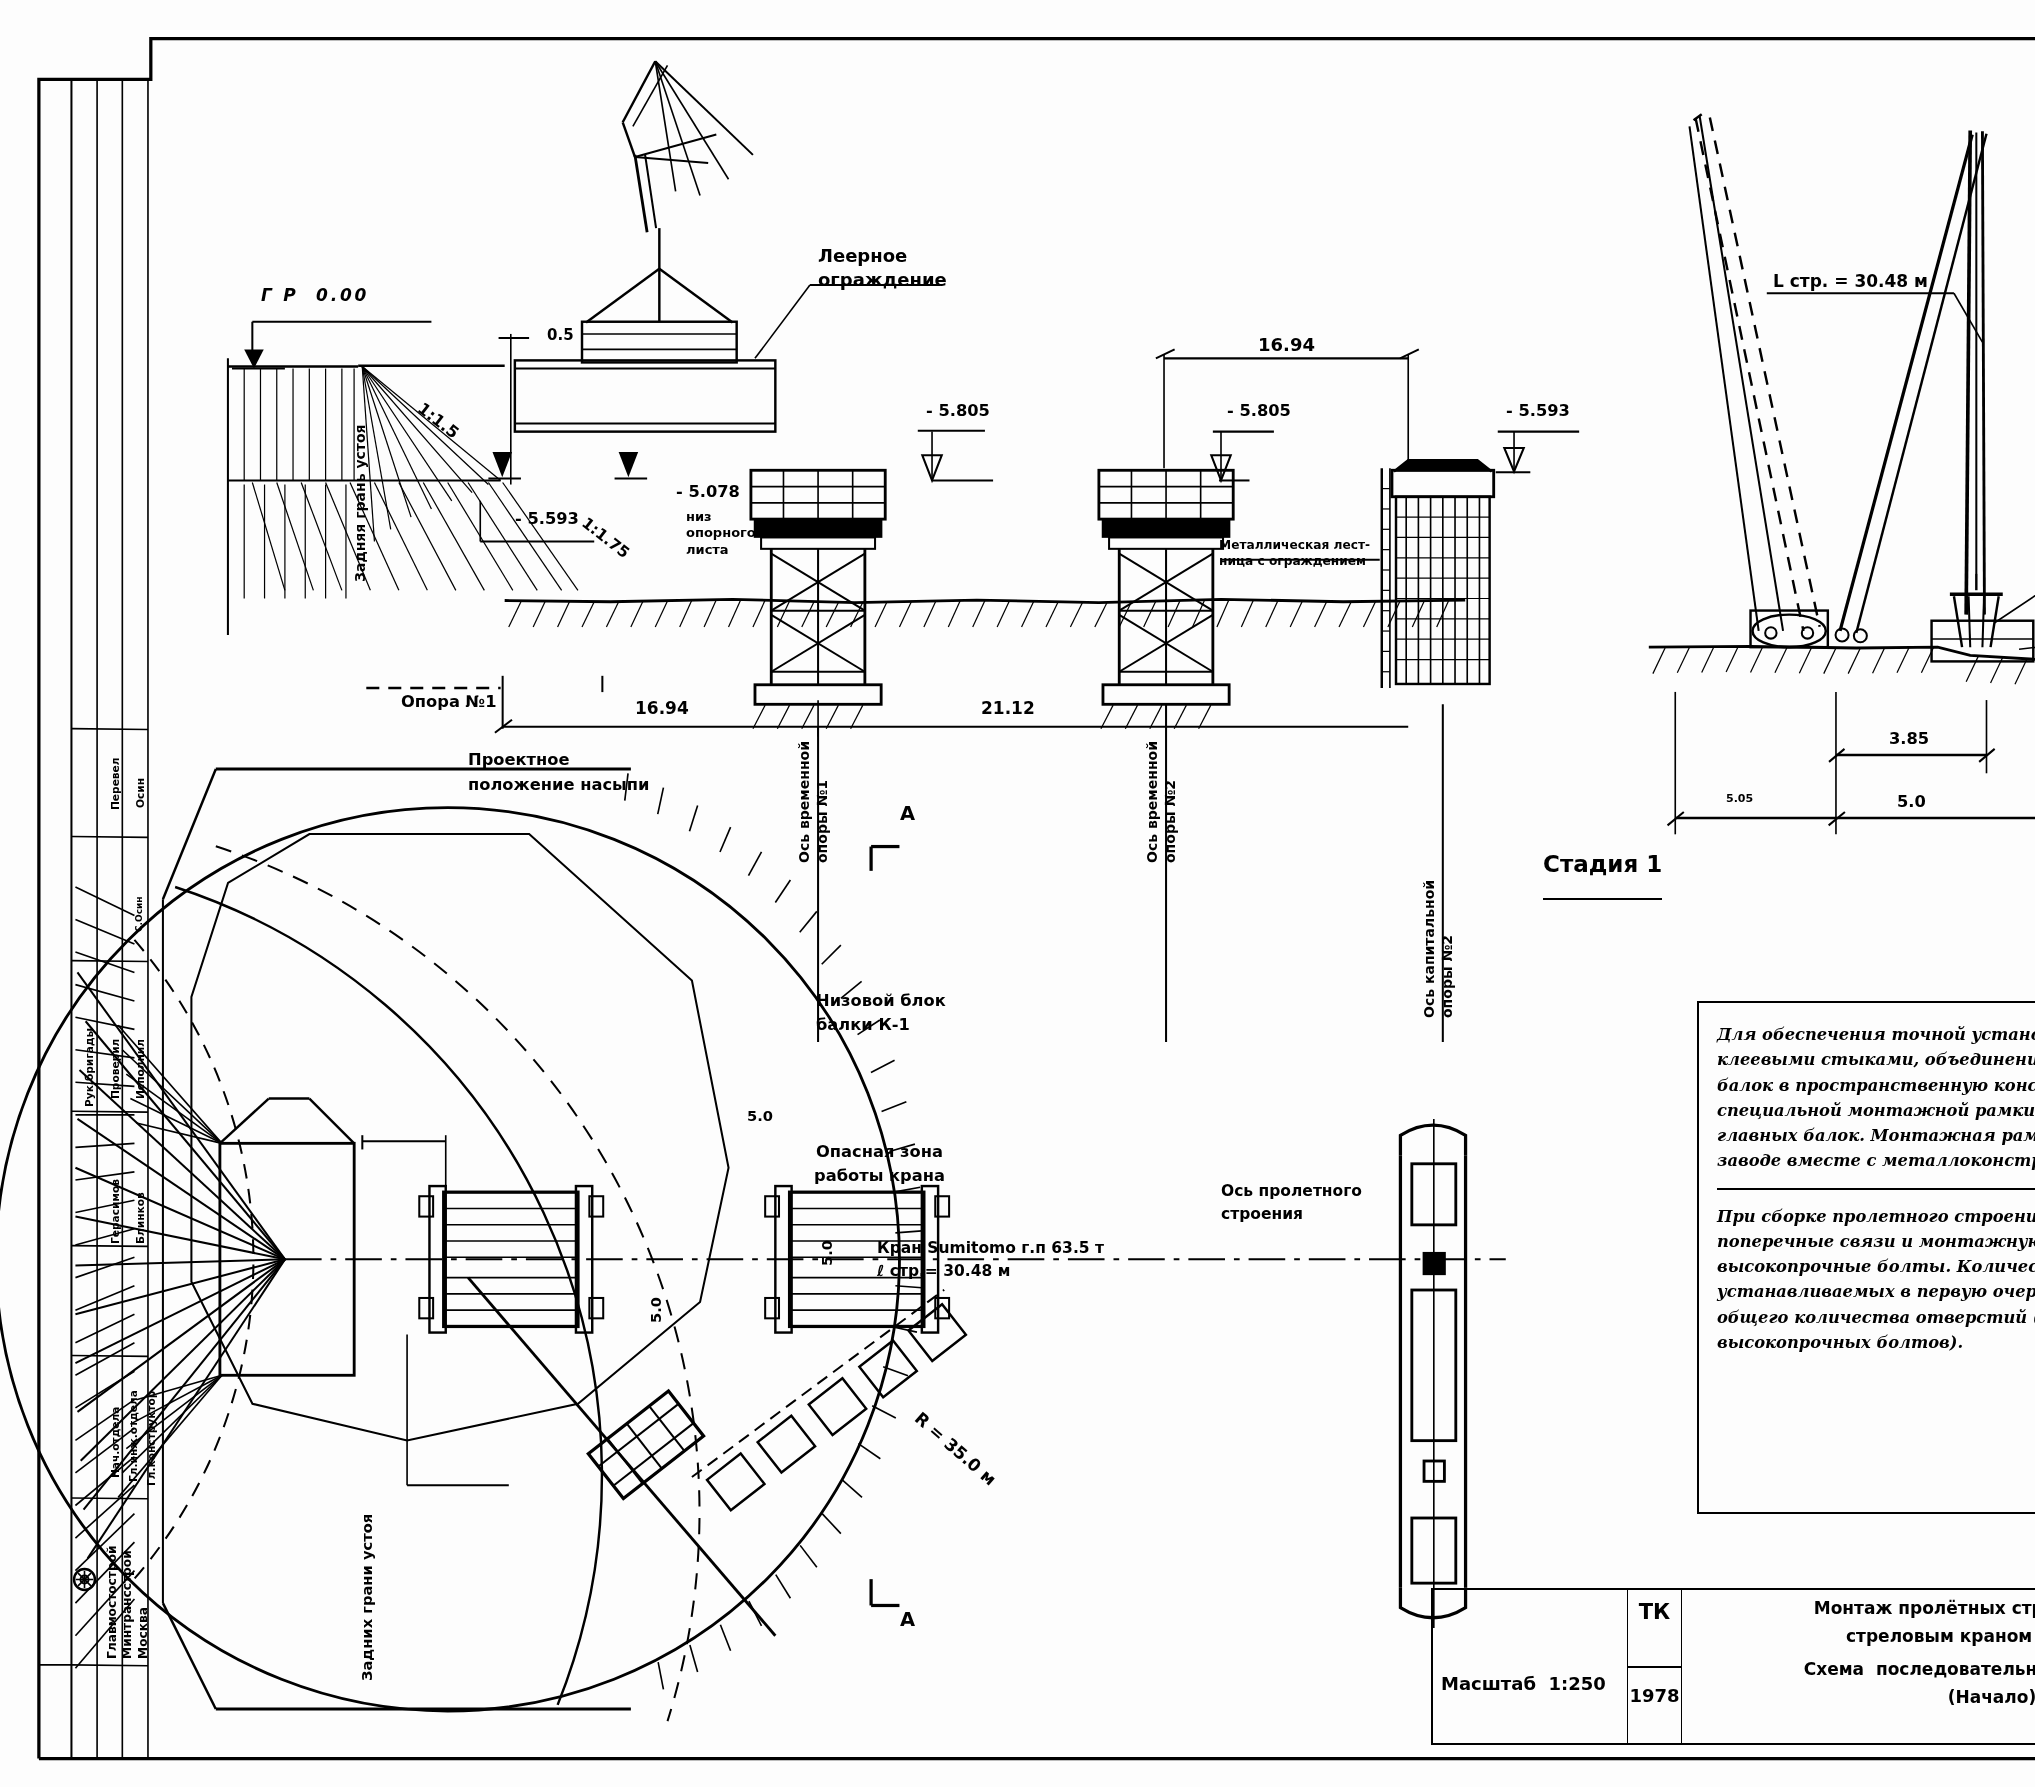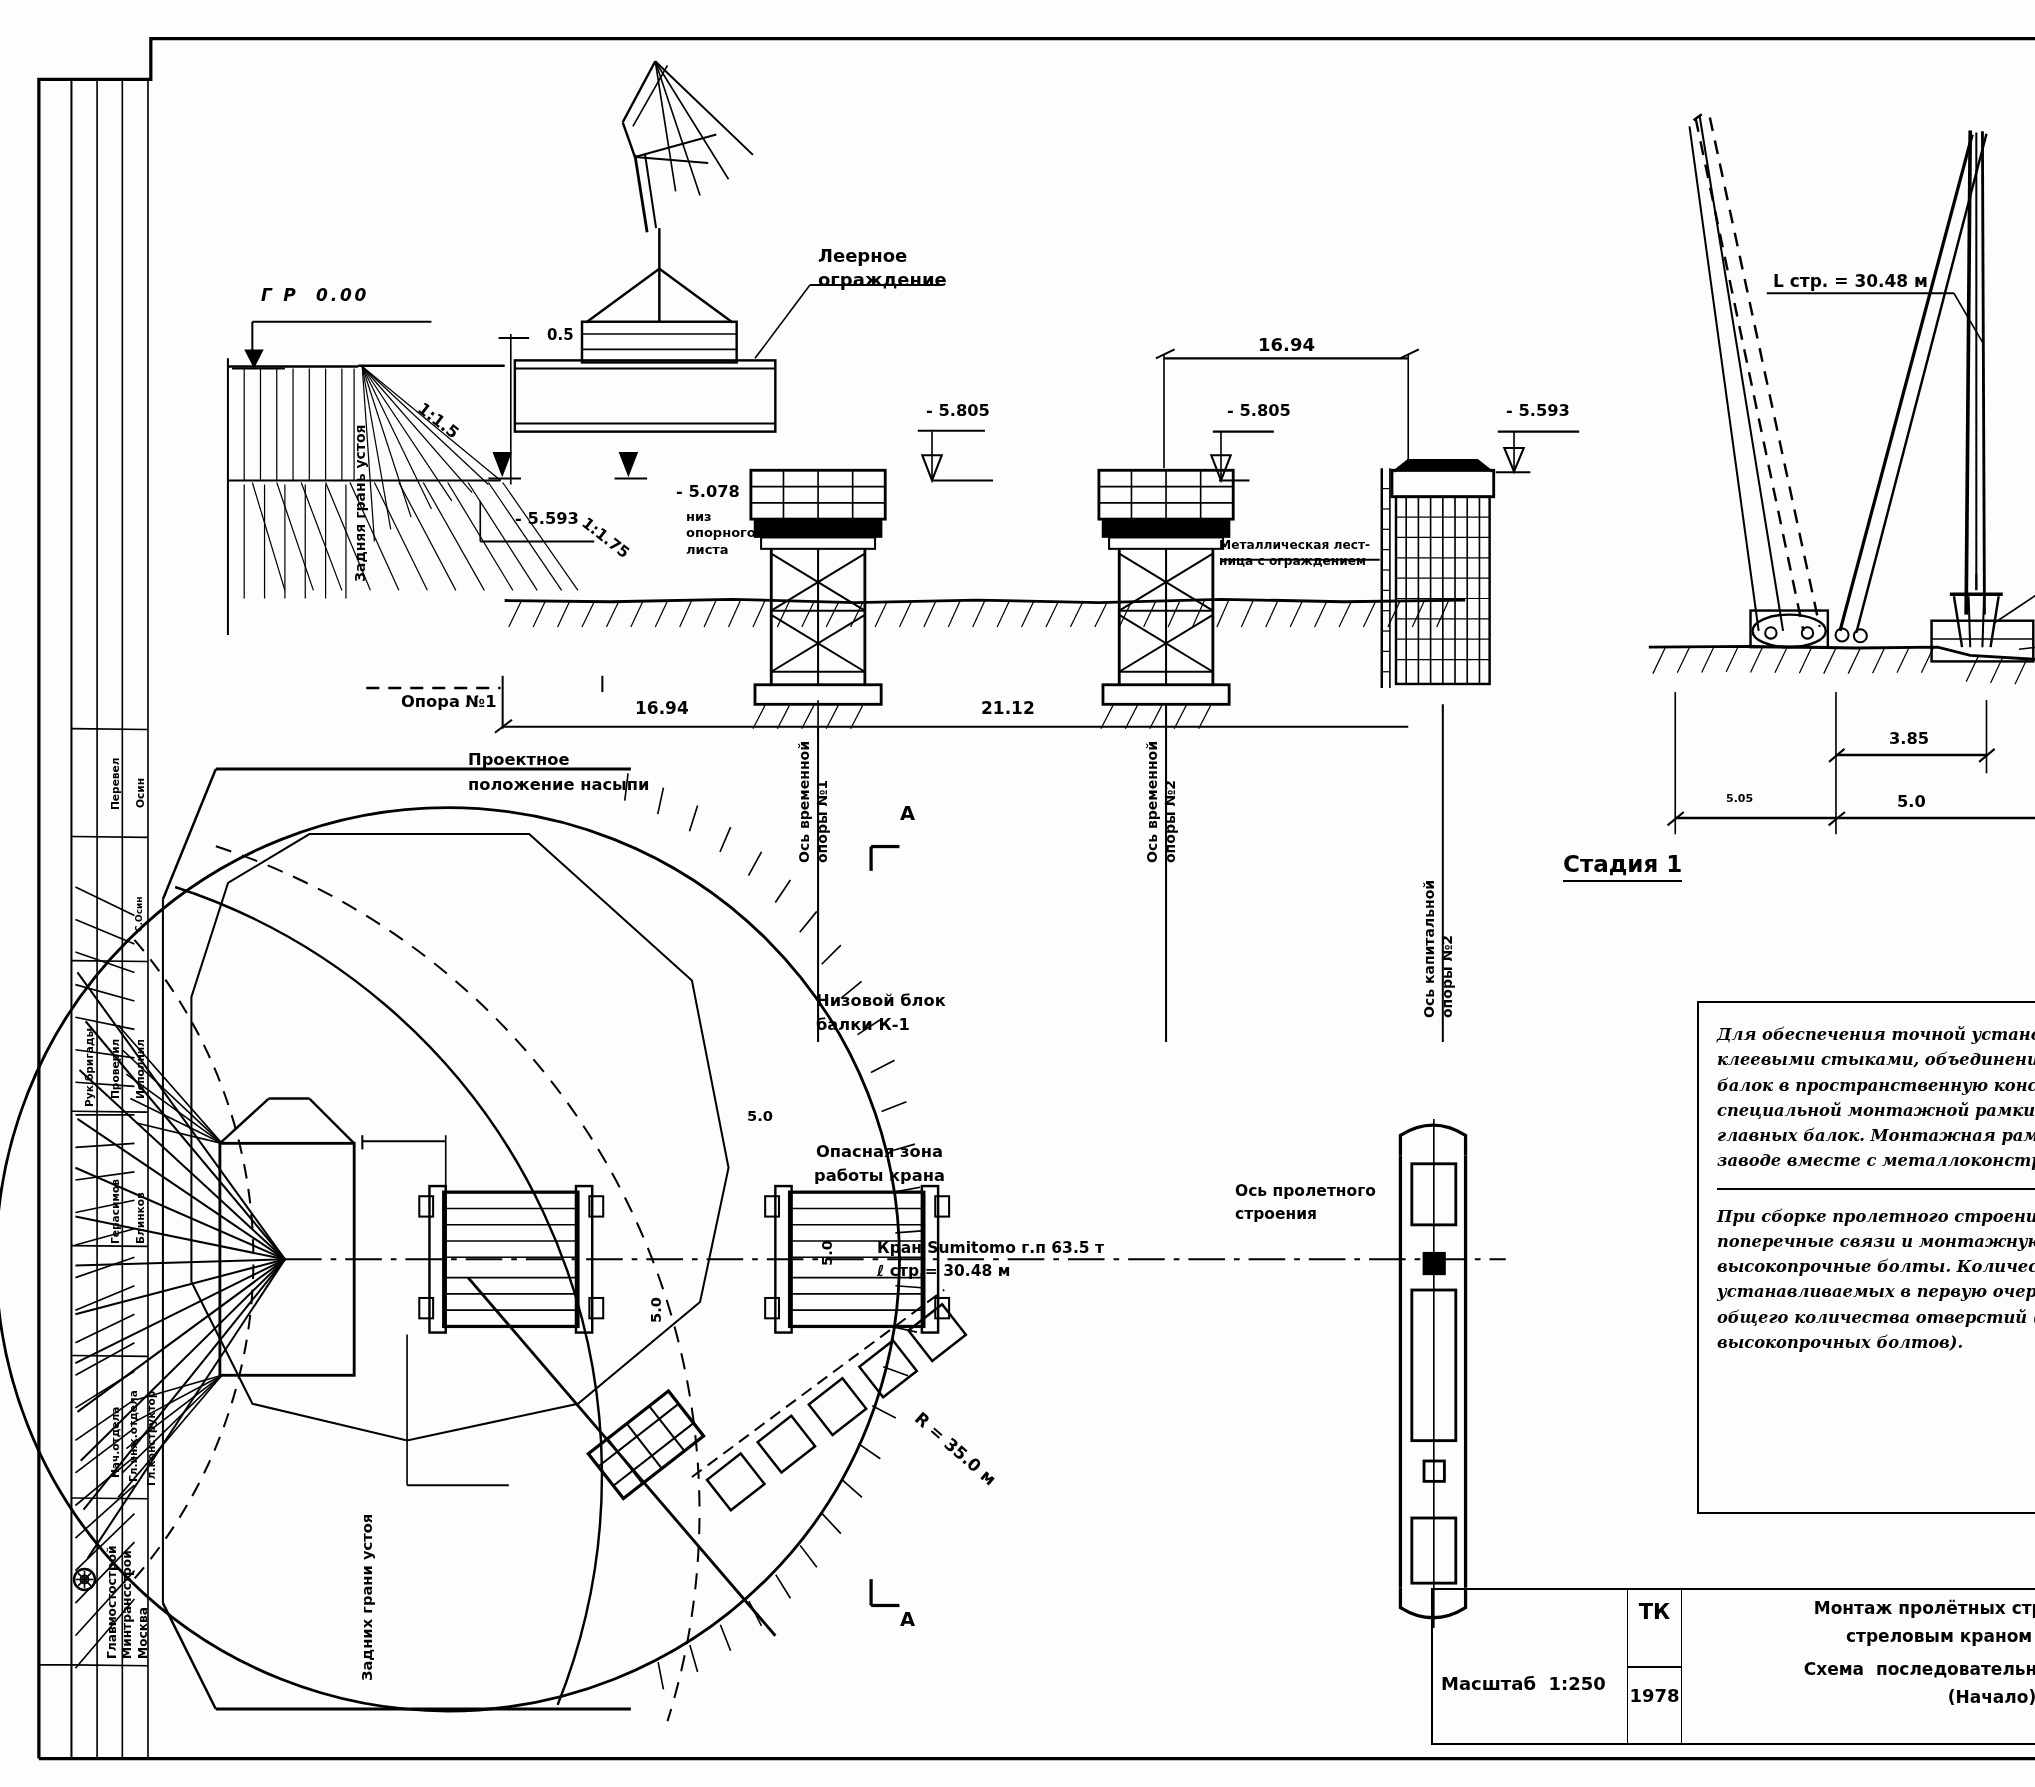--- a/index.html
+++ b/index.html
@@ -490,21 +490,21 @@
       <line x1="862" y1="1622" x2="900" y2="1590" stroke-width="5"></line>
     </g>
   </svg>
 
   <div class="lbl" style="left:1773px;top:271px;font-size:17px;">L стр. = 30.48 м</div>
 
   <div class="lbl" style="left:1889px;top:729px;font-size:16.3px;text-align:center;">3.85</div>
   <div class="lbl" style="left:1726px;top:792px;font-size:11px;">5.05</div>
   <div class="lbl" style="left:1897px;top:792px;font-size:16.3px;">5.0</div>
 
-  <div class="lbl" style="left:1543px;top:851px;font-size:23px;border-bottom:2px solid #000;padding-bottom:3px;margin-left:20px;">Стадия 1</div>
+  <div class="lbl" style="left:1543px;top:851px;font-size:23px;border-bottom:2px solid #000;padding-bottom:21px;">Стадия 1</div>
 
   <svg width="1628" height="1058" style="left:0;top:712px" viewBox="0 0 4000 2600">
     <g stroke="#000" fill="none">
 
       <line x1="530" y1="140" x2="1550" y2="140" stroke-width="7"></line>
       <line x1="530" y1="140" x2="400" y2="460" stroke-width="6"></line>
       <line x1="400" y1="460" x2="400" y2="2190" stroke-width="5"></line>
       <line x1="400" y1="2190" x2="530" y2="2450" stroke-width="6"></line>
       <line x1="530" y1="2450" x2="1550" y2="2450" stroke-width="7"></line>
 
@@ -704,21 +704,21 @@
 балки  К-1</div>
   <div class="lbl" style="left:814px;top:1140px;font-size:16.3px;line-height:1.5;white-space:pre-line;text-align:center;">Опасная  зона
 работы  крана</div>
   <div class="lbl" style="left:877px;top:1237px;font-size:15.5px;line-height:1.5;white-space:pre-line;">Кран Sumitomo г.п 63.5 т
 ℓ стр.= 30.48 м</div>
   <div class="lbl" style="left:924px;top:1408px;font-size:17px;transform:rotate(41deg);transform-origin:0 0;">R = 35.0 м</div>
   <div class="lbl" style="left:747px;top:1107px;font-size:14.7px;">5.0</div>
   <div class="lbl rot90" style="left:818px;top:1266px;font-size:14.7px;">5.0</div>
   <div class="lbl rot90" style="left:647px;top:1323px;font-size:14.7px;">5.0</div>
   <div class="lbl rot90" style="left:358px;top:1681px;font-size:14.7px;">Задних грани устоя</div>
-  <div class="lbl" style="left:1221px;top:1180px;font-size:15.5px;line-height:1.5;white-space:pre-line;margin-left:14px;">Ось пролетного
+  <div class="lbl" style="left:1221px;top:1180px;font-size:15.5px;line-height:1.5;white-space:pre-line;">Ось пролетного
 строения</div>
 
   <svg width="171" height="570" style="left:1376px;top:1119px" viewBox="0 0 420 1400">
     <g stroke="#000" fill="none" stroke-width="8">
       <path d="M60 90 L60 40 Q140 -10 220 40 L220 90"></path>
       <line x1="60" y1="90" x2="60" y2="1150"></line>
       <line x1="220" y1="90" x2="220" y2="1150"></line>
       <path d="M60 1150 L60 1200 Q140 1250 220 1200 L220 1150"></path>
       <rect x="88" y="110" width="108" height="150" stroke-width="7"></rect>
       <rect x="88" y="420" width="108" height="370" stroke-width="7"></rect>

